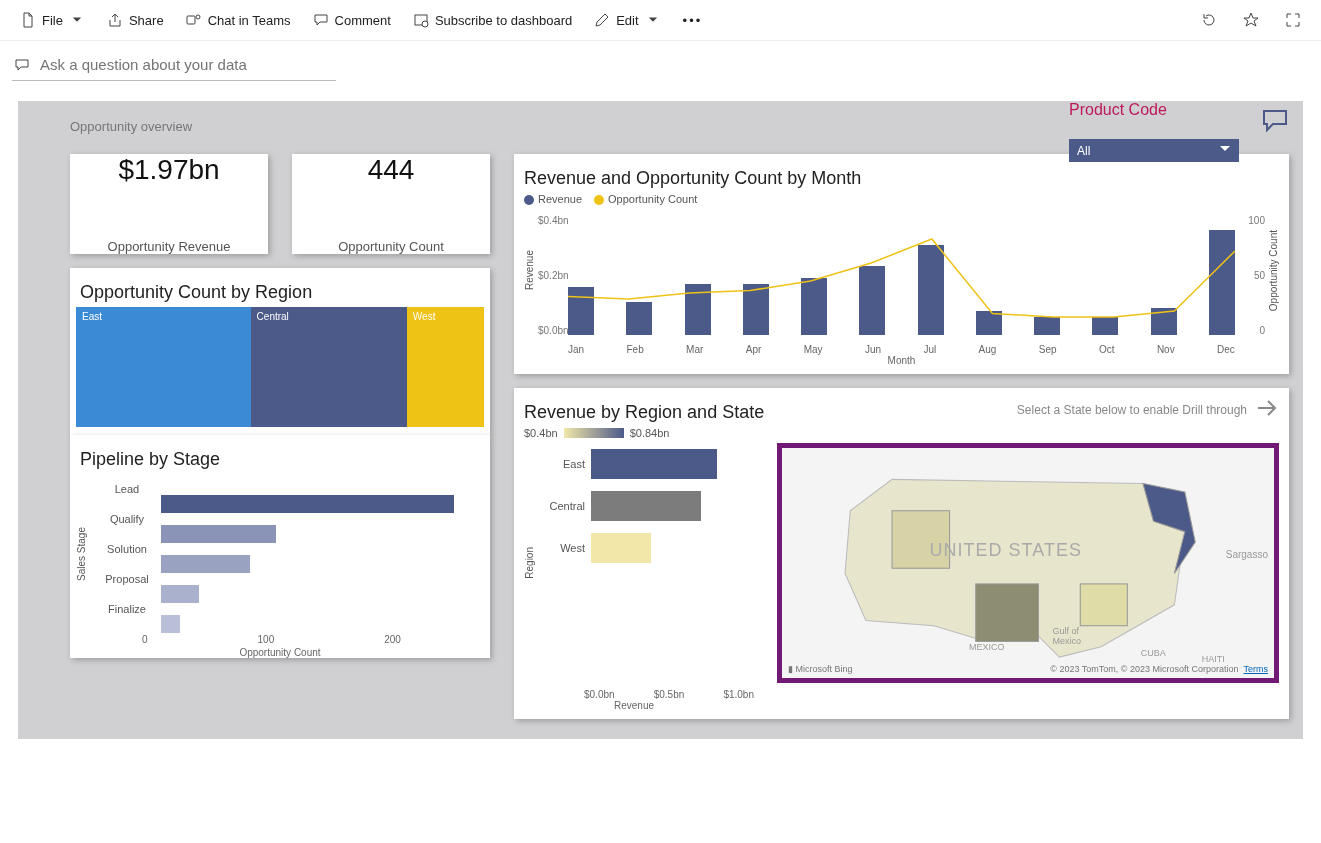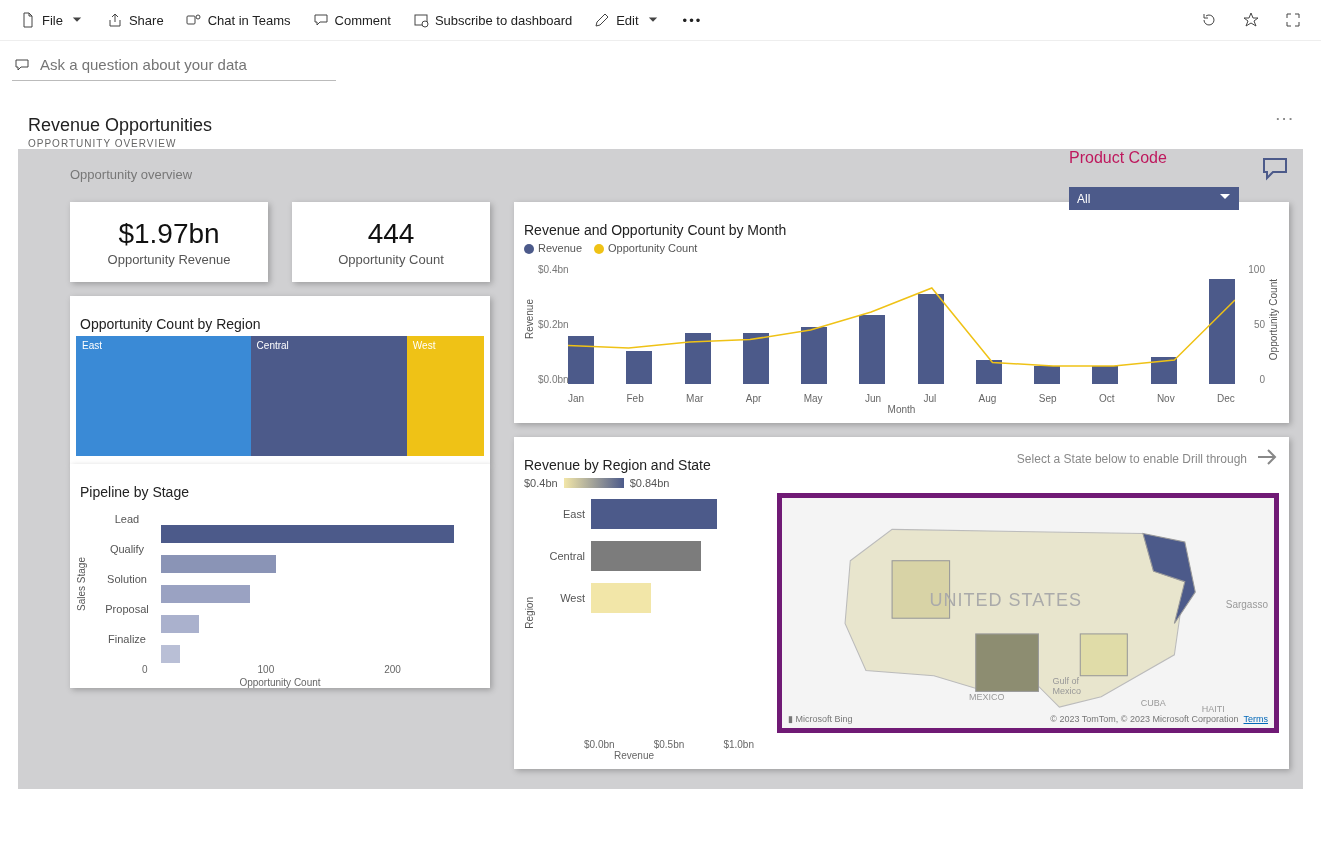--- a/index.html
+++ b/index.html
@@ -19,24 +19,24 @@
 .rtitle{font-size:22px;color:#222}
 .rsub{color:#777;margin-top:2px}
 .filter{position:absolute;right:64px;top:0;width:170px}
 .filter-lbl{color:#be185d;font-size:16px;margin-bottom:20px}
 .filter-sel{background:#4c5a8a;color:#fff;padding:4px 8px;display:flex;justify-content:space-between;align-items:center;cursor:pointer;font-size:12px}
 .comment-icon{position:absolute;right:14px;top:6px;color:#4c5a8a;cursor:pointer}
 .row{display:flex;gap:24px;margin-top:20px}
 .col{display:flex;flex-direction:column;gap:14px}
 .card{background:#fff;box-shadow:2px 2px 6px rgba(0,0,0,.25)}
 .kpis{display:flex;gap:24px}
-.kpi{width:200px;height:80px;display:flex;flex-direction:column;align-items:center;justify-content:center}
+.kpi{width:200px;height:100px;display:flex;flex-direction:column;align-items:center;justify-content:space-between}
 .kpi-val{font-size:28px;color:#111}
 .kpi-lbl{color:#555;font-size:13px;margin-top:2px}
-.vhead{font-size:14px;color:#222;padding:20px 10px 4px 10px}
+.vhead{font-size:18px;color:#222;padding:14px 10px 4px 10px}
 .tree{display:flex;height:120px;margin:0 6px 8px 6px}
 .tcell{position:relative;color:#fff;font-size:10px}
 .tcell span{position:absolute;top:4px;left:6px}
 .hbar-area{padding:0 10px 10px 10px}
 .hrow{display:flex;align-items:center;height:30px}
 .hlbl{width:56px;text-align:center;font-size:11px;color:#555;margin-right:6px}
 .htrack{flex:1;position:relative}
 .hbar{position:absolute;left:0;top:6px;height:18px}
 .axis-x{display:flex;font-size:10px;color:#666;margin-left:62px;gap:0}
 .axis-x span{flex:0 0 auto}
@@ -159,25 +159,20 @@
     <span class="ticon">
         <svg viewBox="0 0 16 16" width="16" height="16">
           <path fill="none" stroke="currentColor" d="M2 3h12v7H7l-3 3v-3H2z"></path>
         </svg>
       </span>
     <input class="qainput" placeholder="Ask a question about your data" style="">
   </div>
 </div>
 
 <div class="canvas">
-  <div class="sheet">
-    <div class="sheet-title">Revenue Opportunities</div>
-    <div class="sheet-sub">OPPORTUNITY OVERVIEW</div>
-    <div class="dots">···</div>
-  </div>
 
   <div class="board">
     <div style="padding-top:6px">
       <div class="rsub">Opportunity overview</div>
     </div>
 
     <div class="filter">
       <div class="filter-lbl">Product Code</div>
       <div class="filter-sel">
         <span>All</span>

